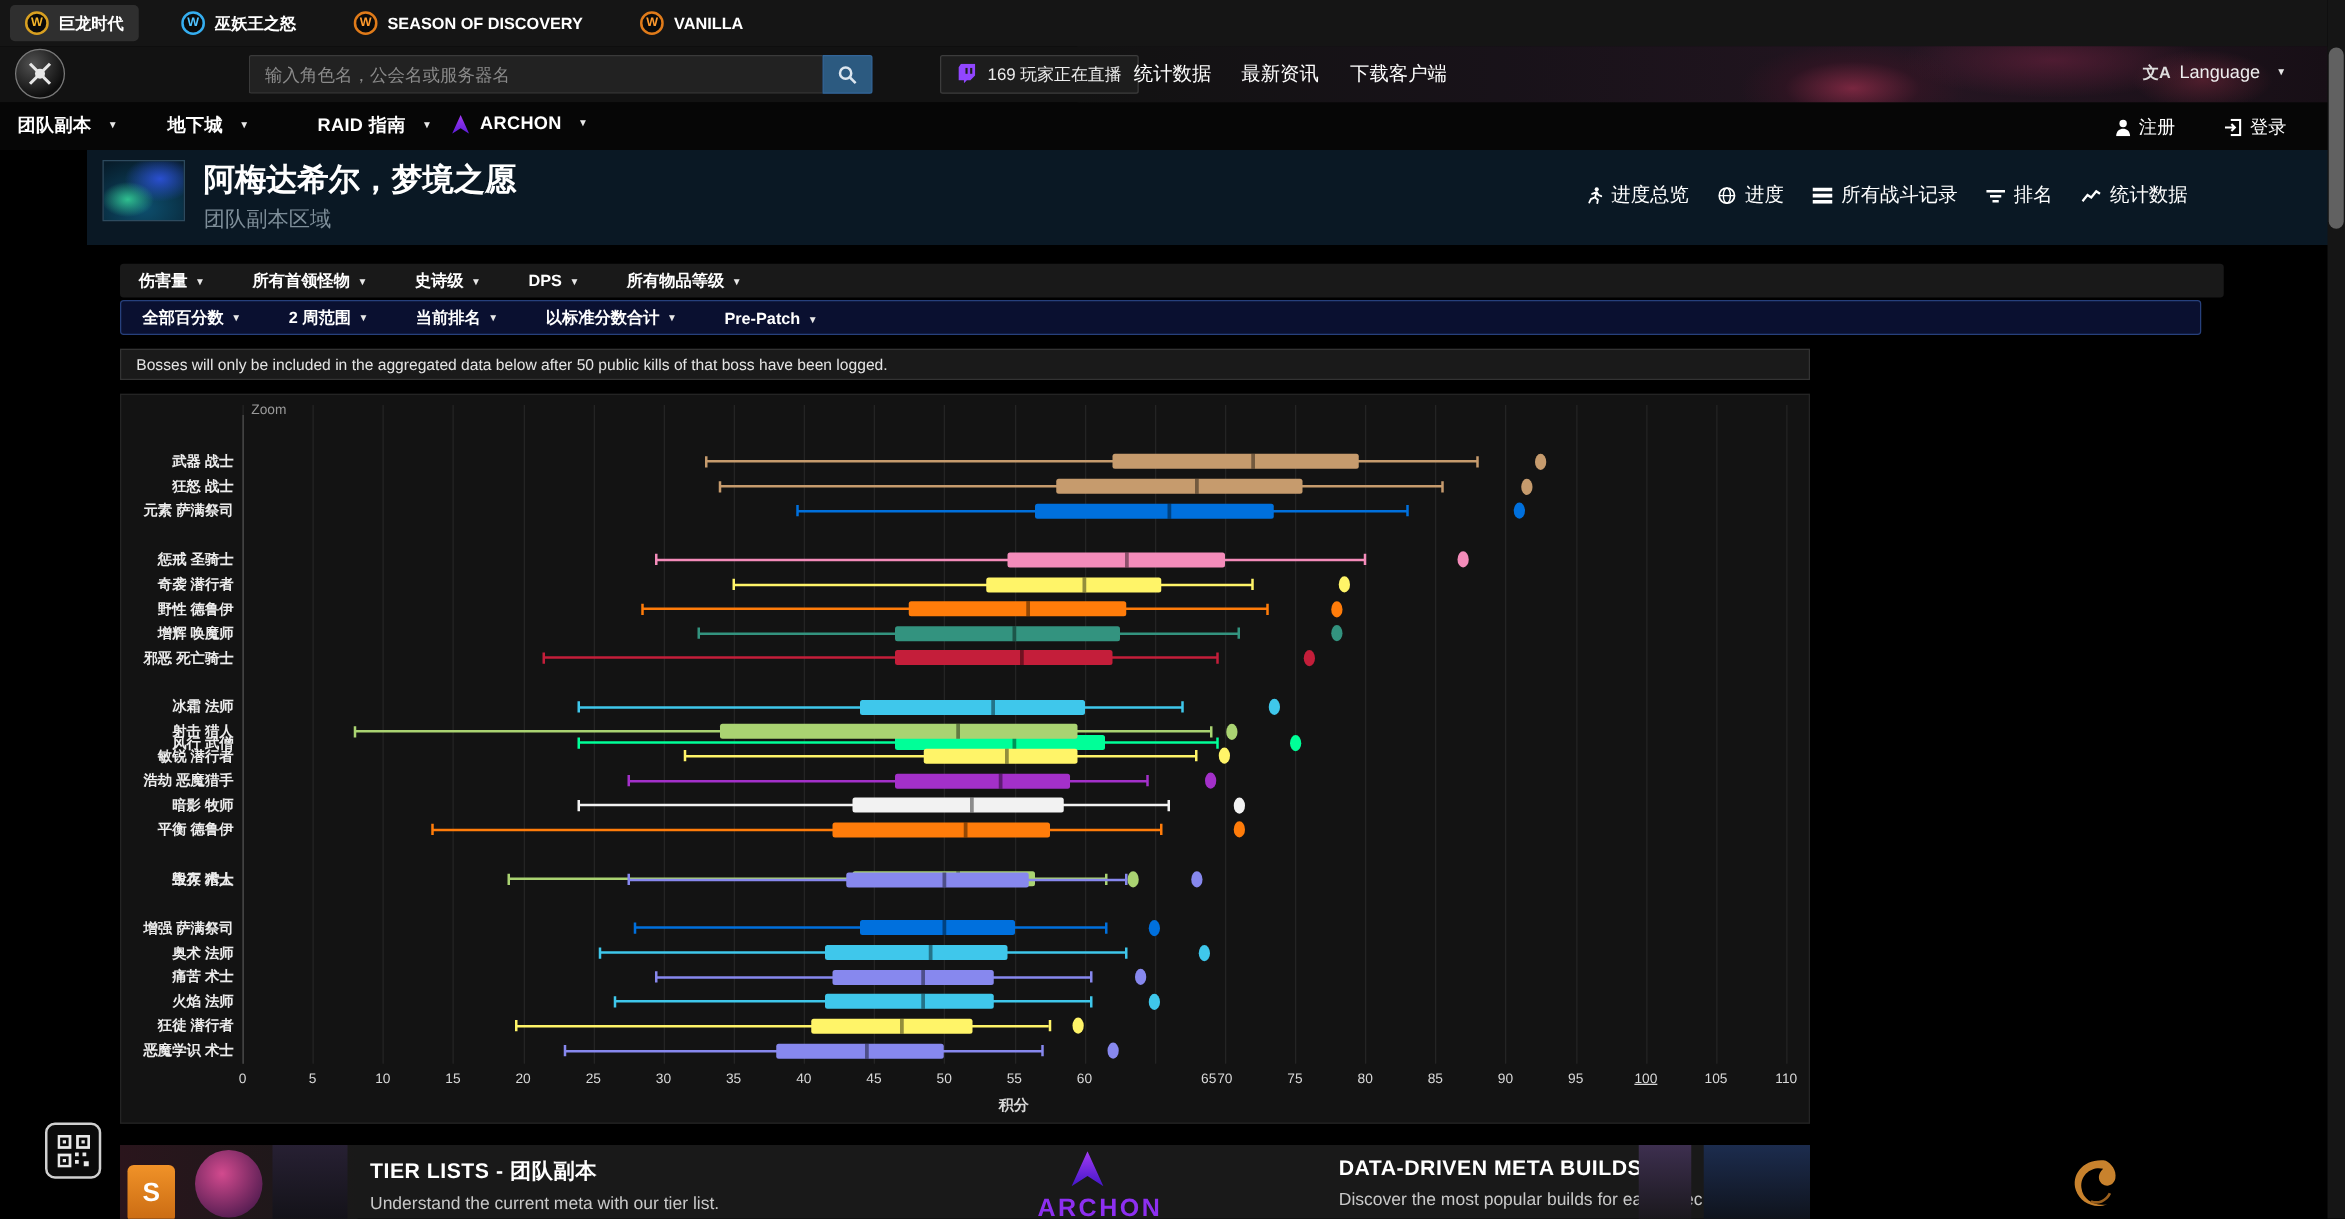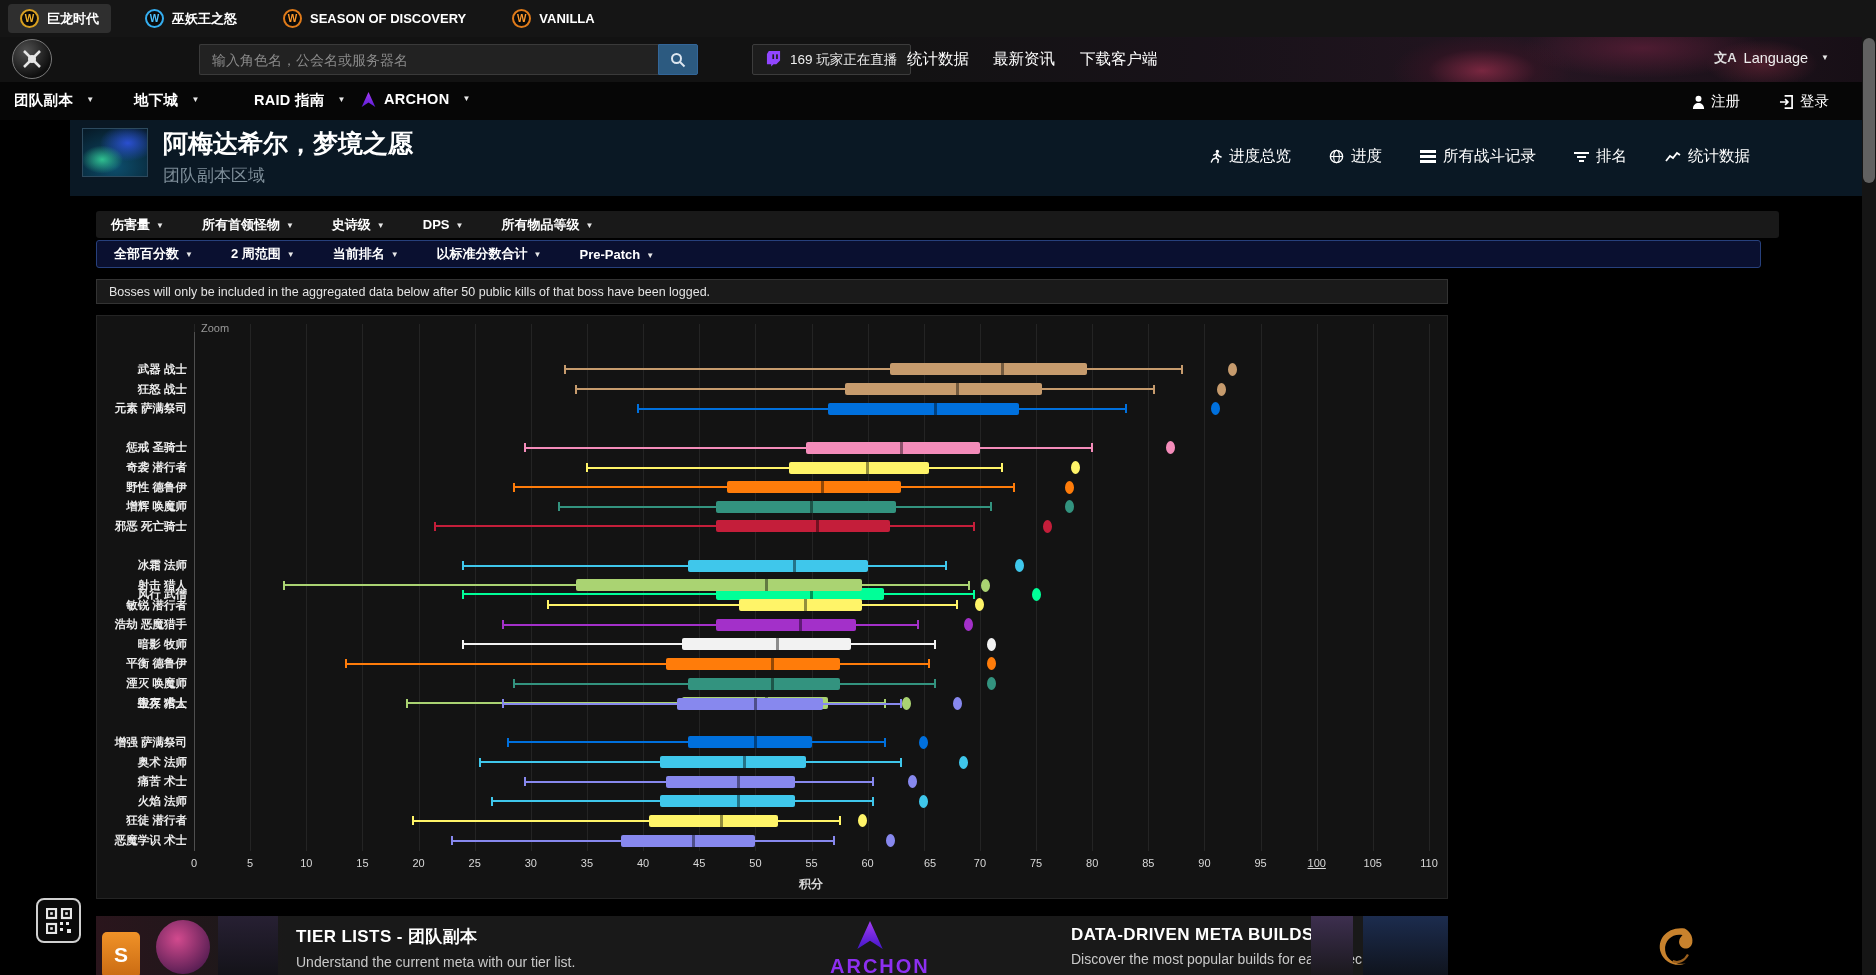--- a/index.html
+++ b/index.html
@@ -52,21 +52,21 @@
 
   
   .raidheader{position:absolute;left:0;top:120px;width:1876px;height:76px;
     background:linear-gradient(90deg,#000 0px,#000 70px,#0a1824 70px,#0a1824 100%);}
   .raid-thumb{position:absolute;left:82px;top:8px;width:66px;height:49px;border:1px solid #2d4a5e;background:
     radial-gradient(30px 20px at 30% 65%, #2fbf8f, rgba(0,0,0,0) 70%),
     radial-gradient(40px 26px at 70% 30%, #2a4fd0, rgba(0,0,0,0) 70%),
     radial-gradient(55px 42px at 50% 80%, #0d4f6e, #071c2a);}
   .raid-title{position:absolute;left:163px;top:7px;font-size:25px;font-weight:bold;}
   .raid-subtitle{position:absolute;left:163px;top:44px;font-size:17px;color:#7e8e99;text-align:center;}
-  .raid-links{position:absolute;right:126px;top:26px;display:flex;gap:38px;align-items:flex-start;}
+  .raid-links{position:absolute;right:126px;top:26px;display:flex;gap:23px;align-items:flex-start;}
   .rlink{display:flex;align-items:center;gap:7px;font-size:15.5px;cursor:pointer;white-space:nowrap;}
 
   
   .filters1{position:absolute;left:96px;top:211px;width:1683px;height:27px;background:#191919;border-radius:3px;
     display:flex;align-items:center;gap:38px;padding-left:15px;font-size:13px;font-weight:bold;}
   .filters2{position:absolute;left:96px;top:240px;width:1665px;height:28px;background:#0a1030;
     border:1px solid #27407c;border-radius:3px;display:flex;align-items:center;gap:38px;padding-left:17px;
     font-size:13px;font-weight:bold;}
   .fitem{cursor:pointer;white-space:nowrap;}
 
@@ -298,21 +298,21 @@
         <div class="tick" style="left: 546.1px;">40</div>
         <div class="gridline" style="left: 602.2px;"></div>
         <div class="tick" style="left: 602.2px;">45</div>
         <div class="gridline" style="left: 658.4px;"></div>
         <div class="tick" style="left: 658.4px;">50</div>
         <div class="gridline" style="left: 714.5px;"></div>
         <div class="tick" style="left: 714.5px;">55</div>
         <div class="gridline" style="left: 770.6px;"></div>
         <div class="tick" style="left: 770.6px;">60</div>
         <div class="gridline" style="left: 826.8px;"></div>
-        <div class="tick" style="left: 833px;">65</div>
+        <div class="tick" style="left: 870px;">65</div>
         <div class="gridline" style="left: 882.9px;"></div>
         <div class="tick" style="left: 882.9px;">70</div>
         <div class="gridline" style="left: 939px;"></div>
         <div class="tick" style="left: 939px;">75</div>
         <div class="gridline" style="left: 995.2px;"></div>
         <div class="tick" style="left: 995.2px;">80</div>
         <div class="gridline" style="left: 1051.3px;"></div>
         <div class="tick" style="left: 1051.3px;">85</div>
         <div class="gridline" style="left: 1107.4px;"></div>
         <div class="tick" style="left: 1107.4px;">90</div>
@@ -453,29 +453,20 @@
         </div>
         <div class="brow" style="top: 338.08px;">
           <div class="blabel">平衡 德鲁伊</div>
           <div class="whisker" style="left: 248.6px; width: 583.8px; background: rgb(255, 124, 10);"></div>
           <div class="cap" style="left: 247.6px; background: rgb(255, 124, 10);"></div>
           <div class="cap" style="left: 831.4px; background: rgb(255, 124, 10);"></div>
           <div class="bbox" style="left: 568.5px; width: 174px; background: rgb(255, 124, 10);"></div>
           <div class="bmed" style="left: 673.7px;"></div>
           <div class="bdot" style="left: 889.6px; background: rgb(255, 124, 10);"></div>
         </div>
-        <div class="brow" style="top: 357.71px;">
-          <div class="blabel">湮灭 唤魔师</div>
-          <div class="whisker" style="left: 417px; width: 421px; background: rgb(51, 147, 127);"></div>
-          <div class="cap" style="left: 416px; background: rgb(51, 147, 127);"></div>
-          <div class="cap" style="left: 837px; background: rgb(51, 147, 127);"></div>
-          <div class="bbox" style="left: 591px; width: 151.6px; background: rgb(51, 147, 127);"></div>
-          <div class="bmed" style="left: 673.7px;"></div>
-          <div class="bdot" style="left: 889.6px; background: rgb(51, 147, 127);"></div>
-        </div>
         <div class="brow" style="top: 377.34px;">
           <div class="blabel">生存 猎人</div>
           <div class="whisker" style="left: 310.3px; width: 477.1px; background: rgb(170, 211, 114);"></div>
           <div class="cap" style="left: 309.3px; background: rgb(170, 211, 114);"></div>
           <div class="cap" style="left: 786.5px; background: rgb(170, 211, 114);"></div>
           <div class="bbox" style="left: 585.4px; width: 146px; background: rgb(170, 211, 114);"></div>
           <div class="bmed" style="left: 668.1px;"></div>
           <div class="bdot" style="left: 805.4px; background: rgb(170, 211, 114);"></div>
         </div>
         <div class="brow" style="top: 378px;">

